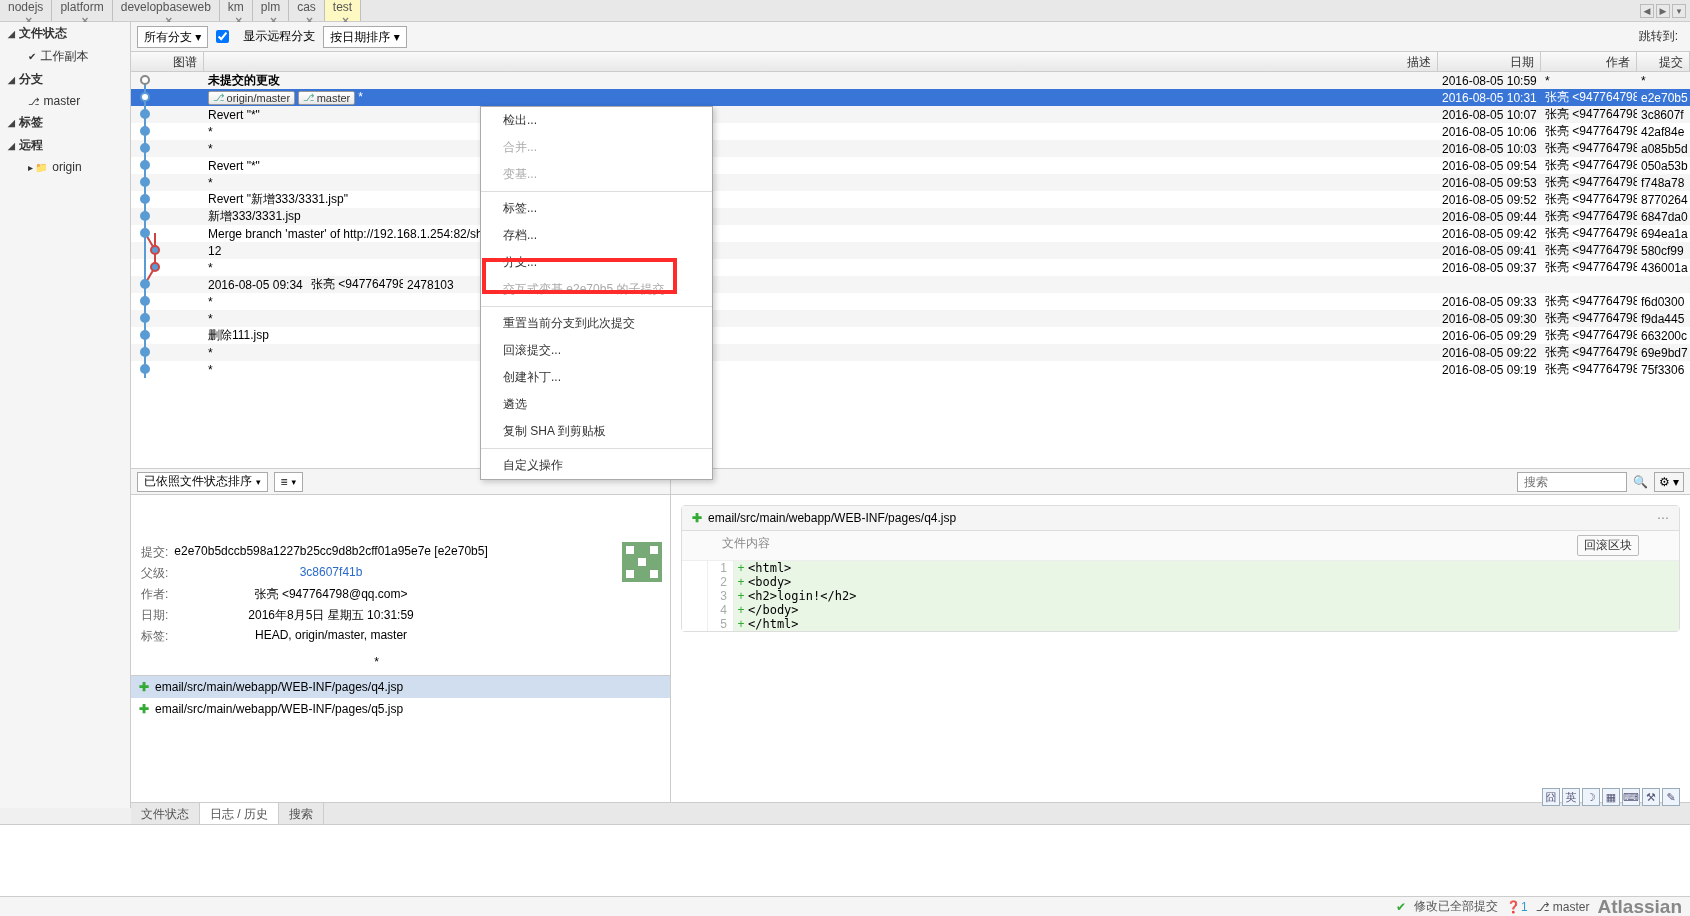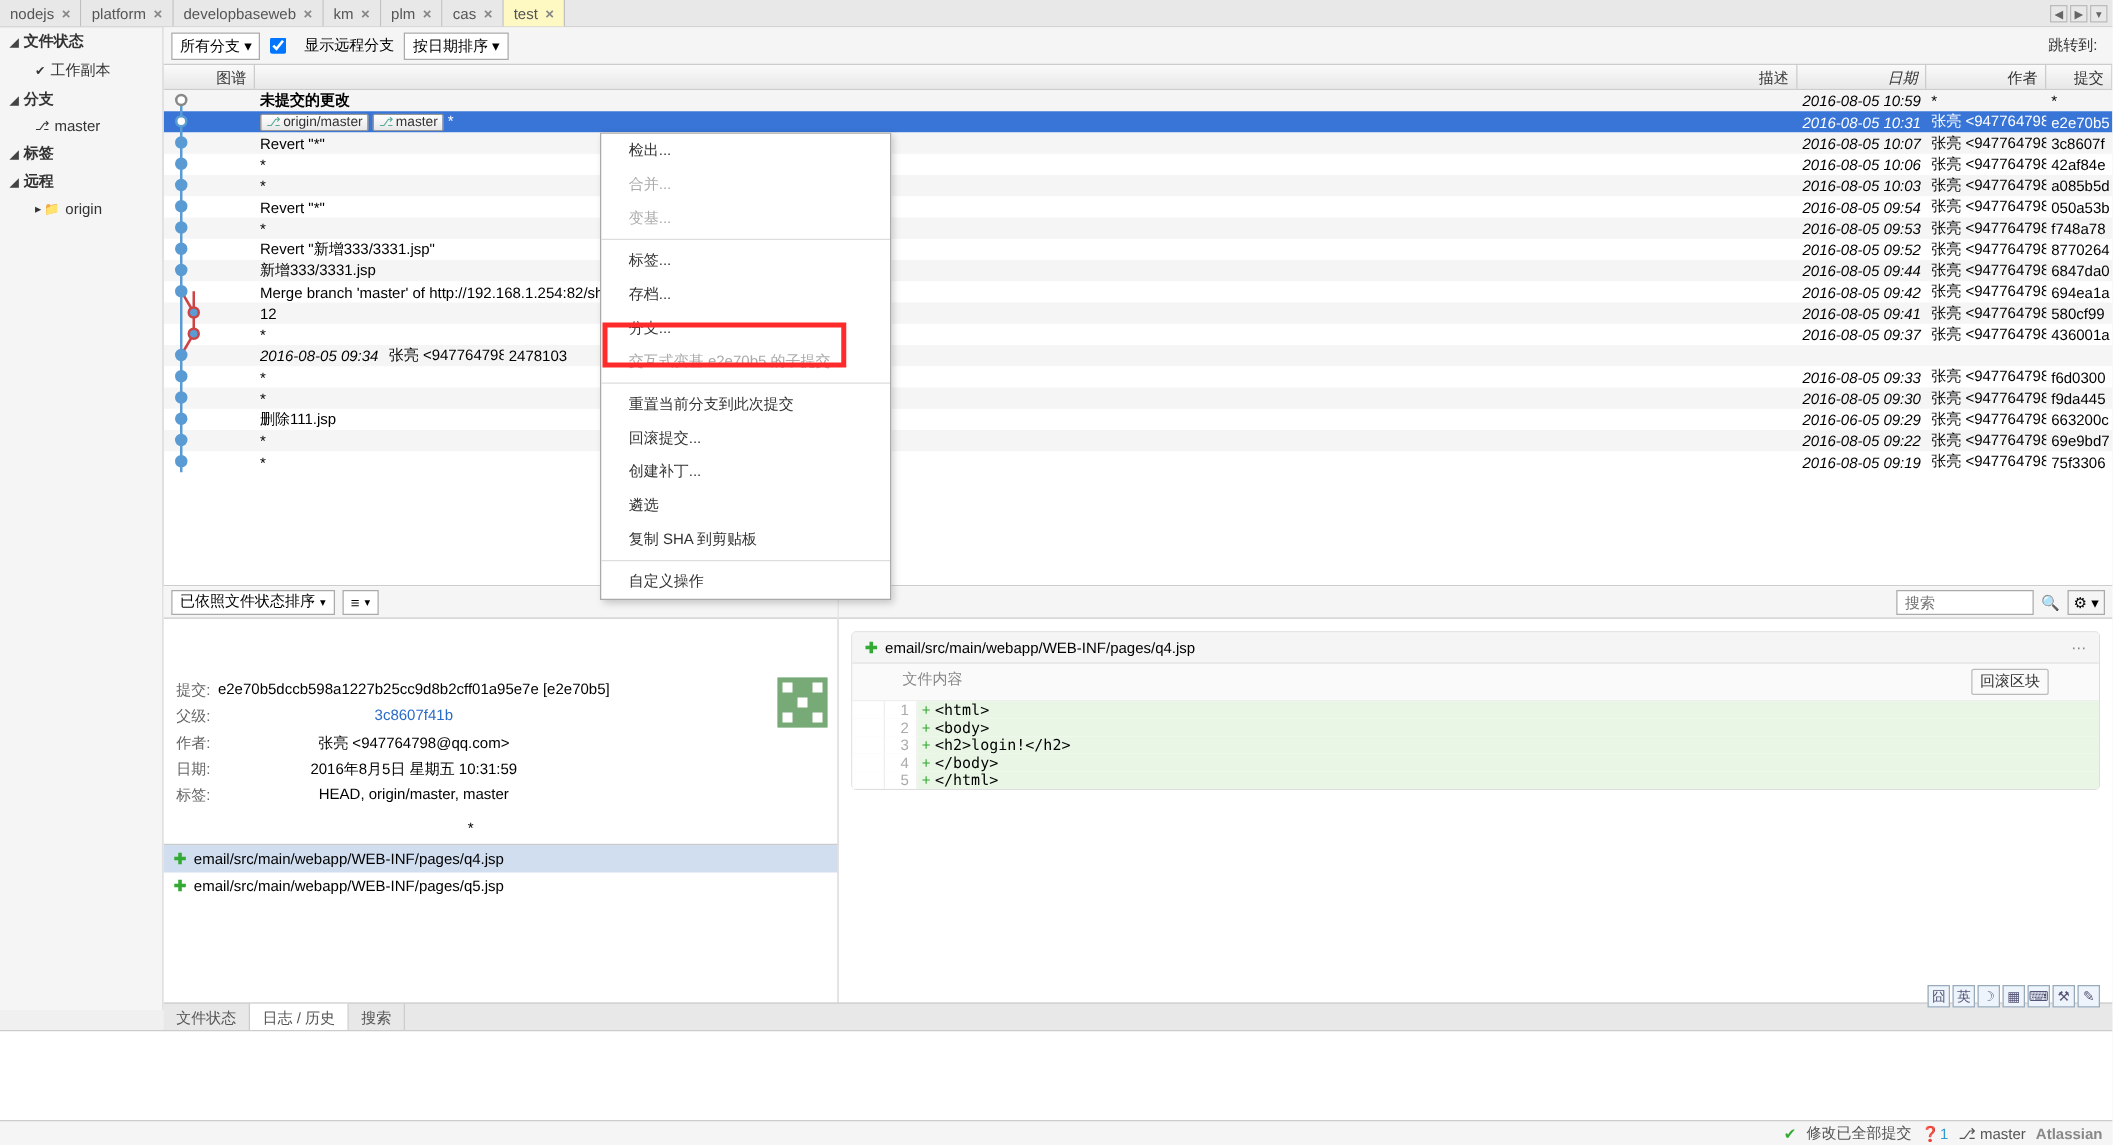--- a/index.html
+++ b/index.html
@@ -1,20 +1,20 @@
 <!DOCTYPE html>
 <html><head>
 <meta charset="utf-8">
 <style>
 * { margin: 0; padding: 0; box-sizing: border-box; font-family: "Microsoft YaHei", Arial, sans-serif; font-size: 12px; }
 body { background: #f0f0f0; width: 1690px; height: 916px; overflow: hidden; position: relative; }
 
 
 .tab-bar { height: 22px; background: #e8e8e8; border-bottom: 1px solid #ccc; display: flex; align-items: stretch; }
-.tab { padding: 0 8px; display: flex; align-items: center; background: #e8e8e8; border-right: 1px solid #c0c0c0; color: #555; cursor: pointer; }
+.tab { padding: 0 8px; display: flex; align-items: center; background: #e8e8e8; border-right: 1px solid #c0c0c0; color: #555; cursor: pointer; flex-direction: column; }
 .tab.active { background: #fef9c3; }
 .tab .close { margin-left: 6px; color: #888; font-weight: bold; }
 .tab-bar-right { margin-left: auto; display: flex; align-items: center; gap: 2px; padding-right: 4px; }
 .tab-bar-right .nav-btn { width: 14px; height: 14px; border: 1px solid #bbb; display: flex; align-items: center; justify-content: center; font-size: 9px; color: #666; }
 
 
 .main { display: flex; height: 786px; }
 .sidebar { width: 131px; background: #f5f5f5; border-right: 1px solid #ccc; overflow: hidden; }
 .sidebar-header { padding: 3px 8px; display: flex; align-items: center; font-weight: bold; color: #333; }
 .sidebar-header .arrow { margin-right: 4px; font-size: 9px; color: #444; }
@@ -28,21 +28,21 @@
 .toolbar select, .toolbar .dropdown { border: 1px solid #aaa; background: #fff; padding: 2px 6px; height: 22px; }
 .toolbar .checkbox-lbl { display: flex; align-items: center; gap: 14px; }
 .toolbar .jump { margin-left: auto; color: #333; padding: 2px 6px; }
 
 
 .commit-area { flex: 1; position: relative; overflow: hidden; }
 .commit-header { display: flex; height: 20px; background: linear-gradient(#fafafa,#e8e8e8); border-bottom: 1px solid #ccc; }
 .commit-header div { border-right: 1px solid #ccc; padding: 2px 6px; text-align: right; color: #333; }
 .col-graph { width: 73px; }
 .col-desc { flex: 1; }
-.col-date { width: 103px; font-style: italic; }
+.col-date { width: 103px; }
 .col-author { width: 96px; }
 .col-sha { width: 53px; }
 
 .commit-rows { position: relative; }
 .commit-row { display: flex; height: 17px; align-items: center; }
 .commit-row:nth-child(even) { background: #f5f5f5; }
 .commit-row.selected { background: #3875d7; color: #fff; }
 .commit-row .col-graph { position: relative; height: 17px; }
 .commit-row .col-desc { padding-left: 4px; overflow: hidden; white-space: nowrap; }
 .commit-row .col-date, .commit-row .col-author, .commit-row .col-sha { padding-left: 4px; overflow: hidden; white-space: nowrap; }
@@ -92,21 +92,21 @@
 .diff-line .plus { width: 14px; text-align: center; color: #3a3; }
 .diff-line .code { font-family: Consolas, monospace; }
 
 
 .bottom-tabs { position: absolute; bottom: 92px; left: 131px; height: 22px; display: flex; background: #e8e8e8; border-top: 1px solid #ccc; width: calc(100% - 131px); align-items: stretch; }
 .bottom-tabs .btab { padding: 3px 10px; border-right: 1px solid #ccc; color: #555; }
 .bottom-tabs .btab.active { background: #fff; }
 .whitespace-fill { position: absolute; bottom: 0; left: 0; right: 0; height: 92px; background: #fff; border-top: 1px solid #ccc; }
 .status-bar { position: absolute; bottom: 0; left: 0; right: 0; height: 20px; background: #f5f5f5; border-top: 1px solid #ccc; display: flex; align-items: center; padding: 0 8px; color: #555; }
 .status-bar .right { margin-left: auto; display: flex; align-items: center; gap: 8px; }
-.status-bar .brand { font-weight: bold; color: #888; font-size: 12px; }
+.status-bar .brand { font-weight: bold; color: #888; font-size: 19px; }
 .status-bar .ok-icon { color: #3a3; }
 
 .ime-bar { position: absolute; right: 10px; bottom: 110px; display: flex; gap: 2px; z-index: 50; }
 .ime-bar .ime-btn { width: 18px; height: 18px; border: 1px solid #9ab; display: flex; align-items: center; justify-content: center; font-size: 11px; color: #557; background: #eef4fb; }
 
 </style>
 </head>
 <body>
 
 <div class="tab-bar">

